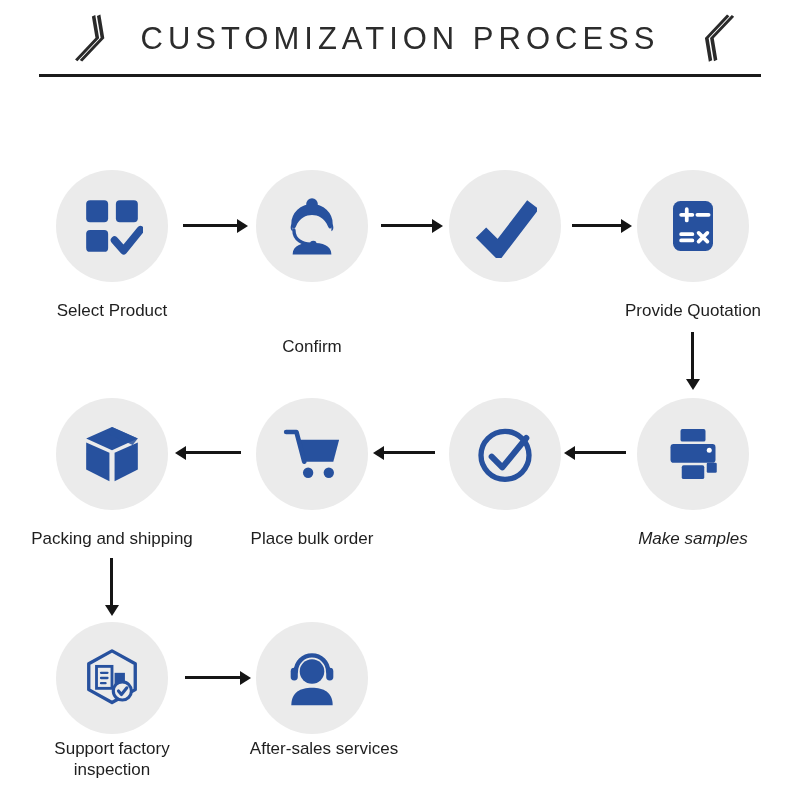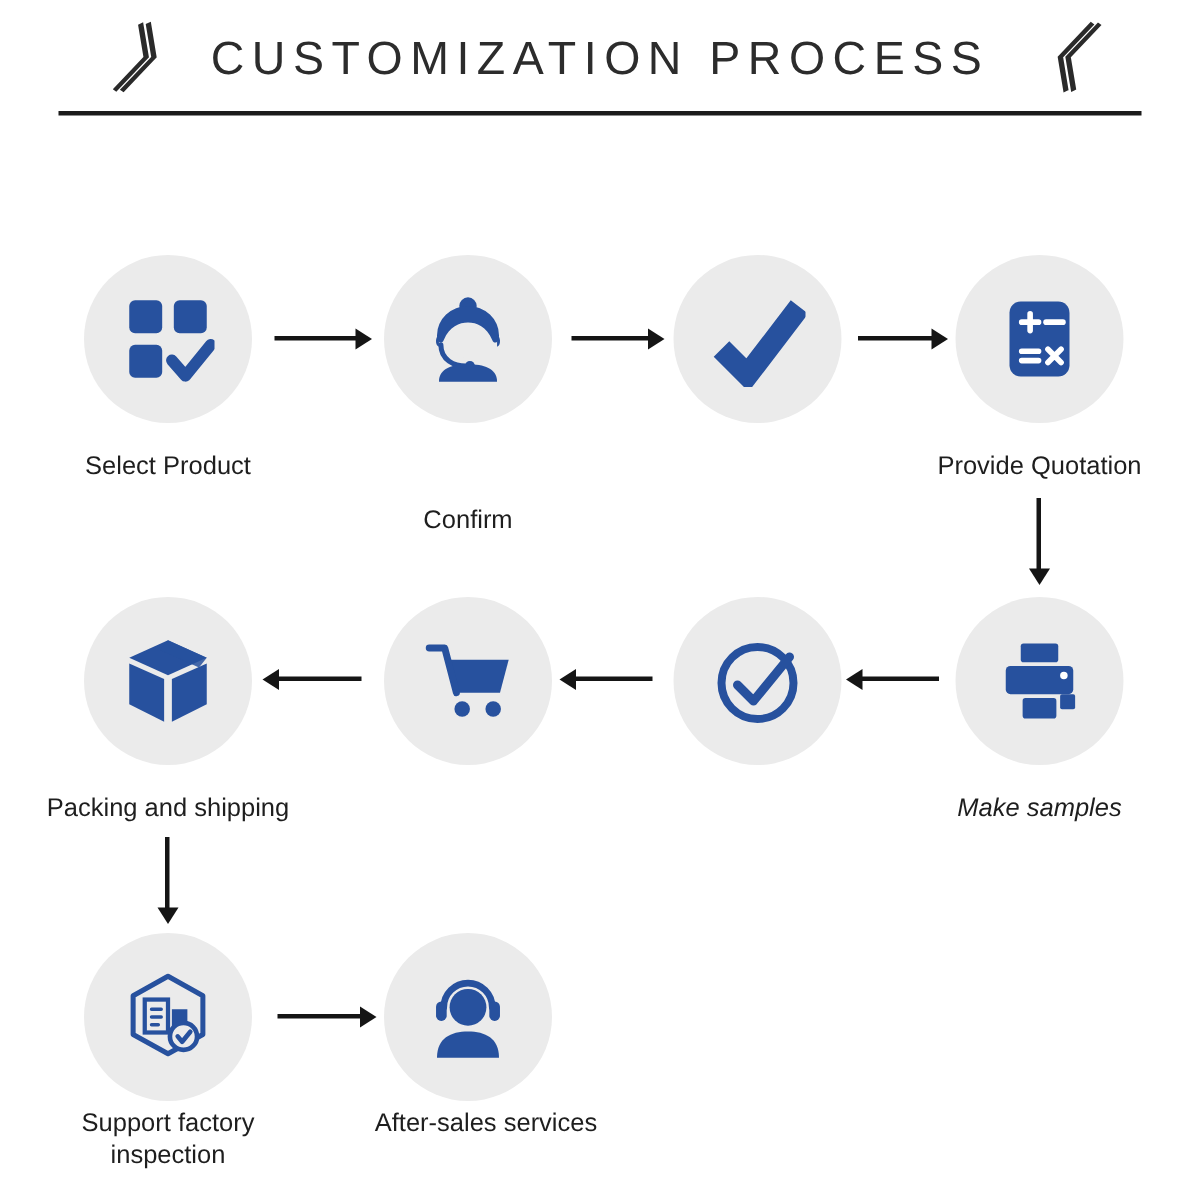--- a/index.html
+++ b/index.html
@@ -114,20 +114,21 @@
   <div class="arrow arrow-left" style="left:383px;top:451px;width:52px;"></div>
 
   <div class="circle" style="left:256px;top:398px;">
     <svg width="62" height="62" viewBox="0 0 48 48">
       <polygon points="13,13 45,13 40.5,30 17.5,30" fill="#27519E"></polygon>
       <path d="M4 7 h8 l6 23" stroke="#27519E" stroke-width="3.6" fill="none" stroke-linecap="round" stroke-linejoin="round"></path>
       <circle cx="21" cy="38.5" r="4" fill="#27519E"></circle>
       <circle cx="37" cy="38.5" r="4" fill="#27519E"></circle>
     </svg>
   </div>
+  <div class="label" style="left:212px;top:528px;">Place bulk order</div>
 
   <div class="arrow arrow-left" style="left:185px;top:451px;width:56px;"></div>
 
   <div class="circle" style="left:56px;top:398px;">
     <svg width="62" height="62" viewBox="0 0 48 48">
       <polygon points="24,3 44,12 24,21 4,12" fill="#27519E"></polygon>
       <polygon points="4,15 22,23 22,45 4,36" fill="#27519E"></polygon>
       <polygon points="26,23 44,15 44,36 26,45" fill="#27519E"></polygon>
       <polygon points="24,3 44,12 40,17 20,8" fill="#27519E" opacity="0.85"></polygon>
     </svg>

